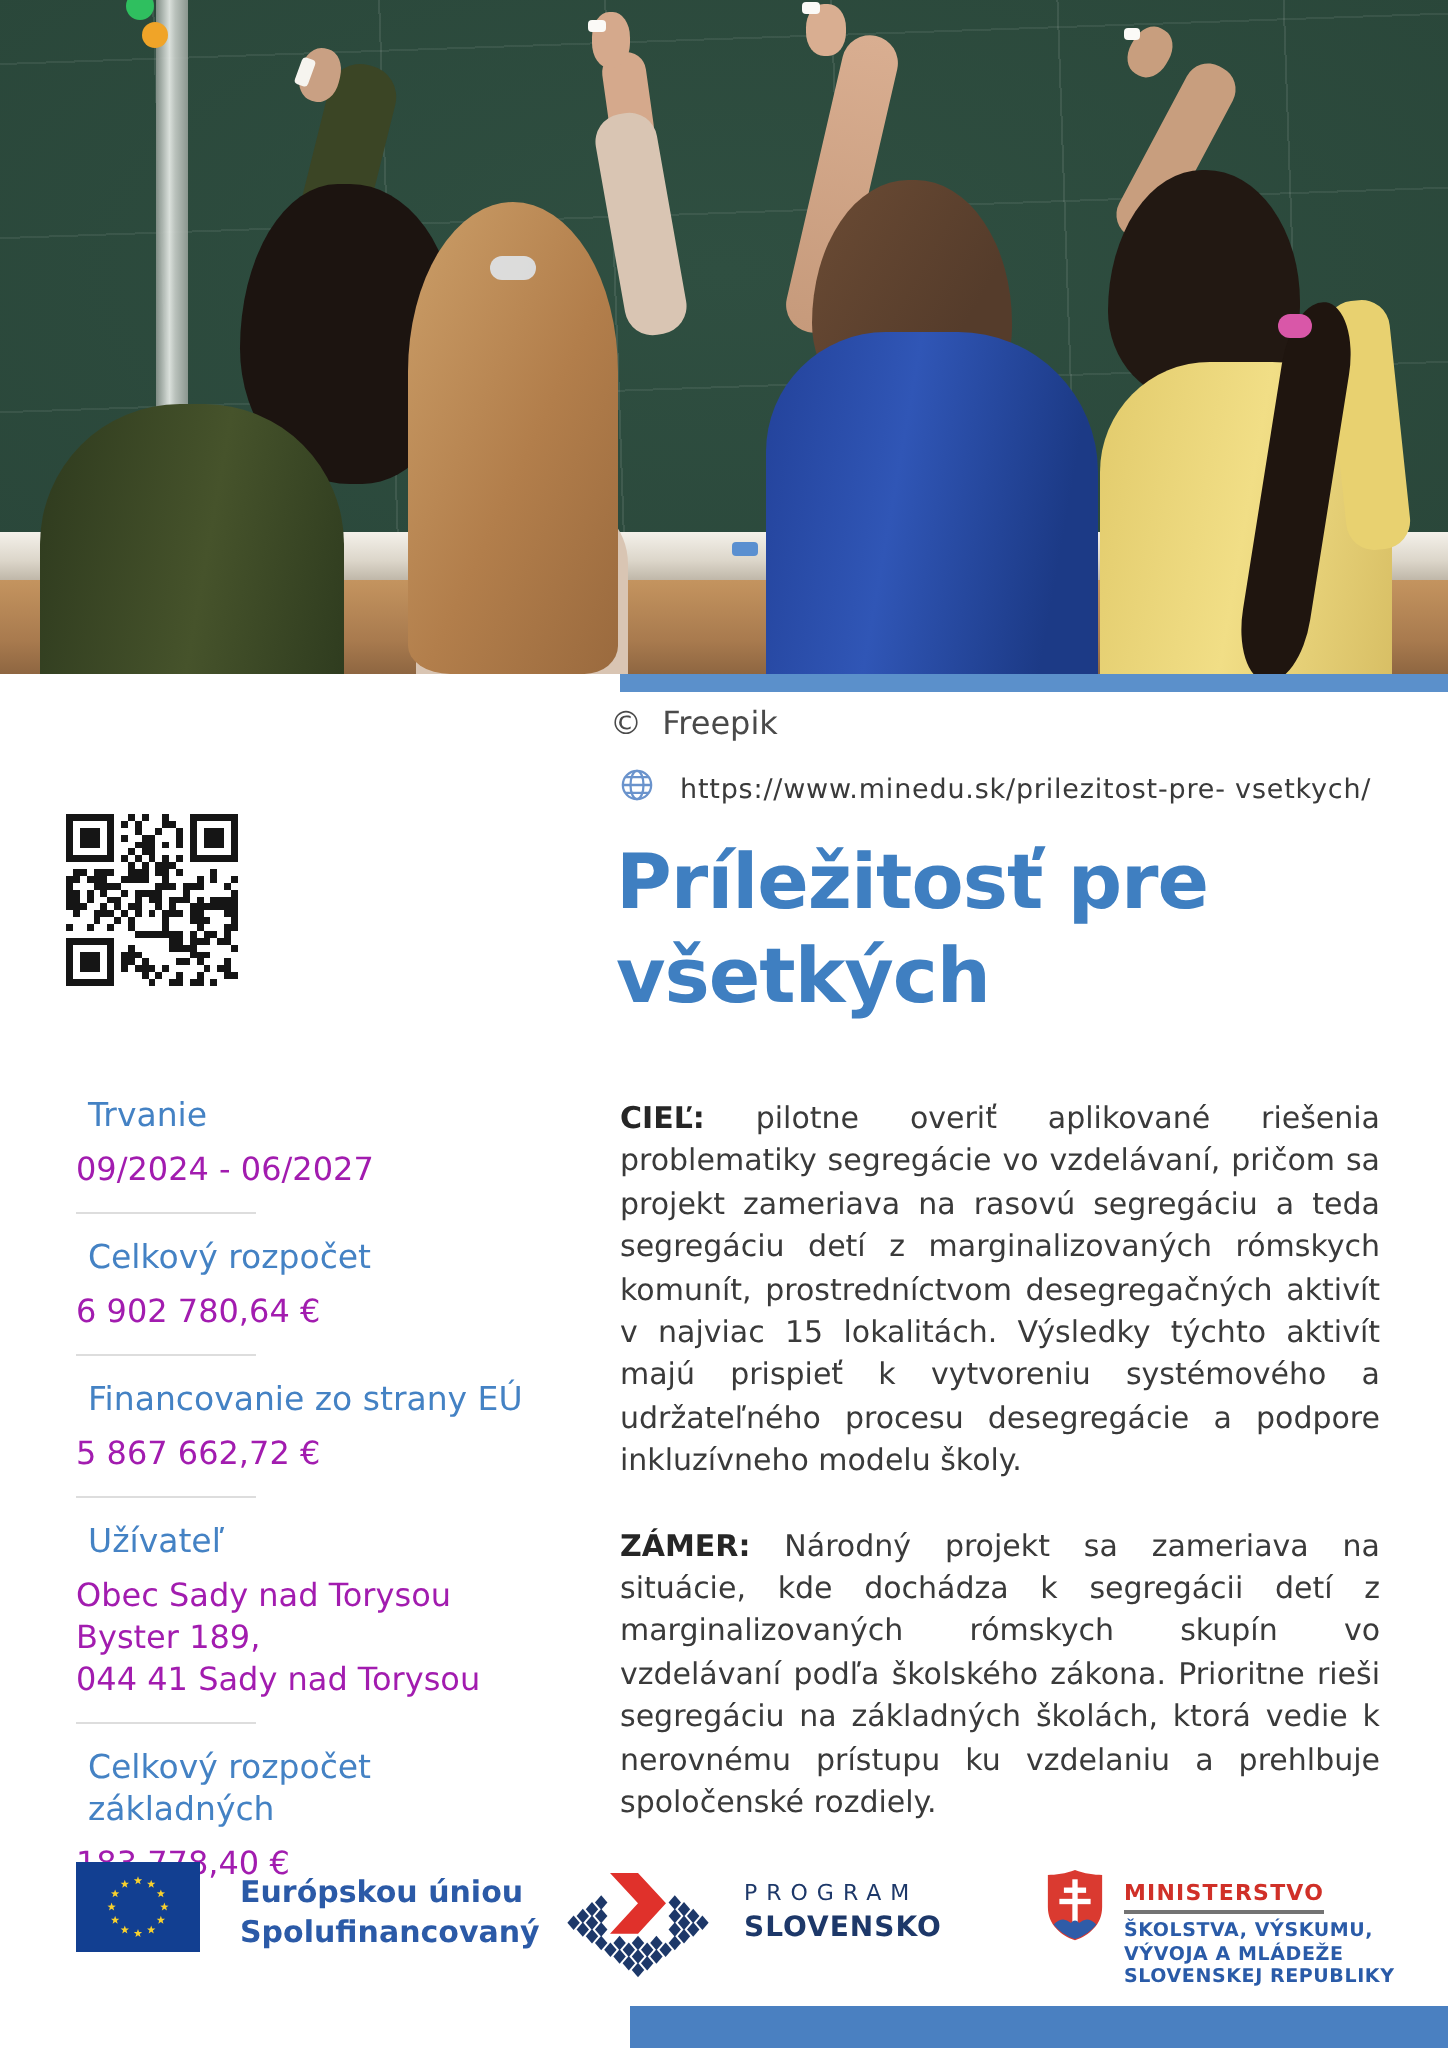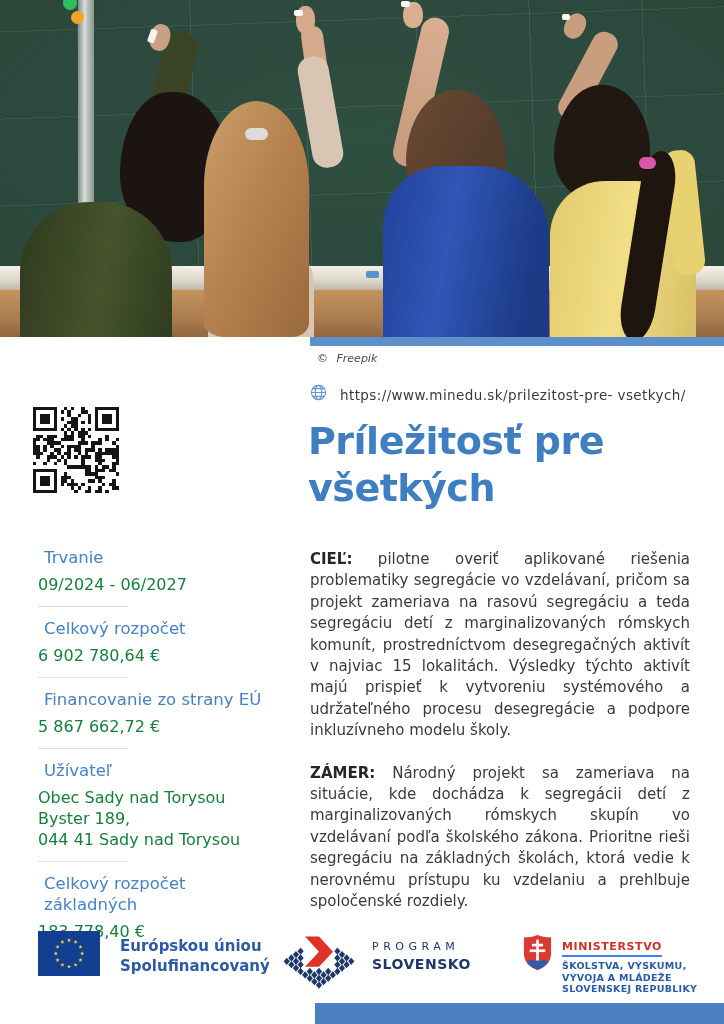--- a/index.html
+++ b/index.html
@@ -62,50 +62,50 @@
            background:linear-gradient(100deg,#e2cb6c,#f1de86 50%,#d8bf65);border-radius:55px 60px 0 0;}
   .g2-arm2{left:668px;top:150px;width:32px;height:125px;background:#e8d170;border-radius:14px;transform:rotate(-6deg);}
   .g2-pony{left:631px;top:150px;width:34px;height:192px;background:#1f150f;border-radius:17px/34px;transform:rotate(9deg);}
   .g2-scrunchy{left:639px;top:157px;width:17px;height:12px;background:#d957a8;border-radius:6px;}
 
   
   .photo-bar{position:absolute;left:310px;top:337px;width:414px;height:9px;background:#5b90cb;}
   .footer-bar{position:absolute;left:315px;top:1003px;width:409px;height:21px;background:#4a80c1;}
 
   
-  .credit{position:absolute;left:317px;top:352px;font-size:11px;color:#4a4a4a;word-spacing:5px;font-style:italic;}
+  .credit{position:absolute;left:305px;top:352px;font-size:16px;color:#4a4a4a;word-spacing:5px;}
   .url-row{position:absolute;left:310px;top:384px;display:flex;align-items:center;gap:13px;}
   .url-text{font-size:13.5px;color:#3a3a3a;letter-spacing:.4px;text-decoration:none;}
   .title{position:absolute;left:308px;top:418px;width:392px;font-size:38px;line-height:47px;
          font-weight:bold;color:#3f7fc1;letter-spacing:-.5px;}
   .bodytext{position:absolute;left:310px;top:549px;width:380px;font-size:15px;line-height:21.4px;
             color:#3a3a3a;text-align:justify;}
   .bodytext p{margin:0 0 21px 0;}
   .bodytext b{color:#262626;}
 
   
   .qr{position:absolute;left:33px;top:407px;width:86px;height:86px;}
   .qr svg{width:86px;height:86px;display:block;}
   .left-col{position:absolute;left:38px;top:541px;width:252px;}
   .info-label{color:#4482c4;font-size:16.5px;line-height:21px;margin:6px;}
   .info-label.narrow{max-width:160px;}
-  .info-value{color:#15803d;font-size:16px;line-height:21px;margin:0;}
+  .info-value{color:#a21caf;font-size:16px;line-height:21px;margin:0;}
   .sep{width:90px;height:1px;background:#dddddd;margin:11px 0;}
 
   
   .eu-flag{position:absolute;left:38px;top:931px;width:62px;height:45px;}
   .eu-text{position:absolute;left:120px;top:936px;font-size:15px;font-weight:bold;color:#2b5aa7;line-height:20px;}
   .ps-mosaic{position:absolute;left:274px;top:933px;width:90px;height:56px;}
   .ps-text{position:absolute;left:372px;top:940px;color:#1d3869;}
   .ps-line1{font-size:11px;letter-spacing:4.5px;line-height:13px;}
   .ps-line2{font-size:14px;font-weight:bold;letter-spacing:.5px;line-height:23px;}
   .min-logo{position:absolute;left:522px;top:934px;display:flex;gap:9px;align-items:flex-start;}
   .min-text{padding-top:1px;}
   .min-line1{color:#d03028;font-weight:bold;font-size:11px;letter-spacing:.6px;line-height:13px;
-             border-bottom:2px solid #3b82f6;display:inline-block;padding-bottom:2px;margin-bottom:3px;}
+             border-bottom:2px solid #737373;display:inline-block;padding-bottom:2px;margin-bottom:3px;}
   .min-line{color:#2a5ba8;font-weight:bold;font-size:9.5px;letter-spacing:.3px;line-height:11.5px;}
 </style>
 </head>
 <body>
 
 <div class="page">
 
   <div class="photo">
     <div class="board-grid"></div>
     <div class="alu-strip"></div>

